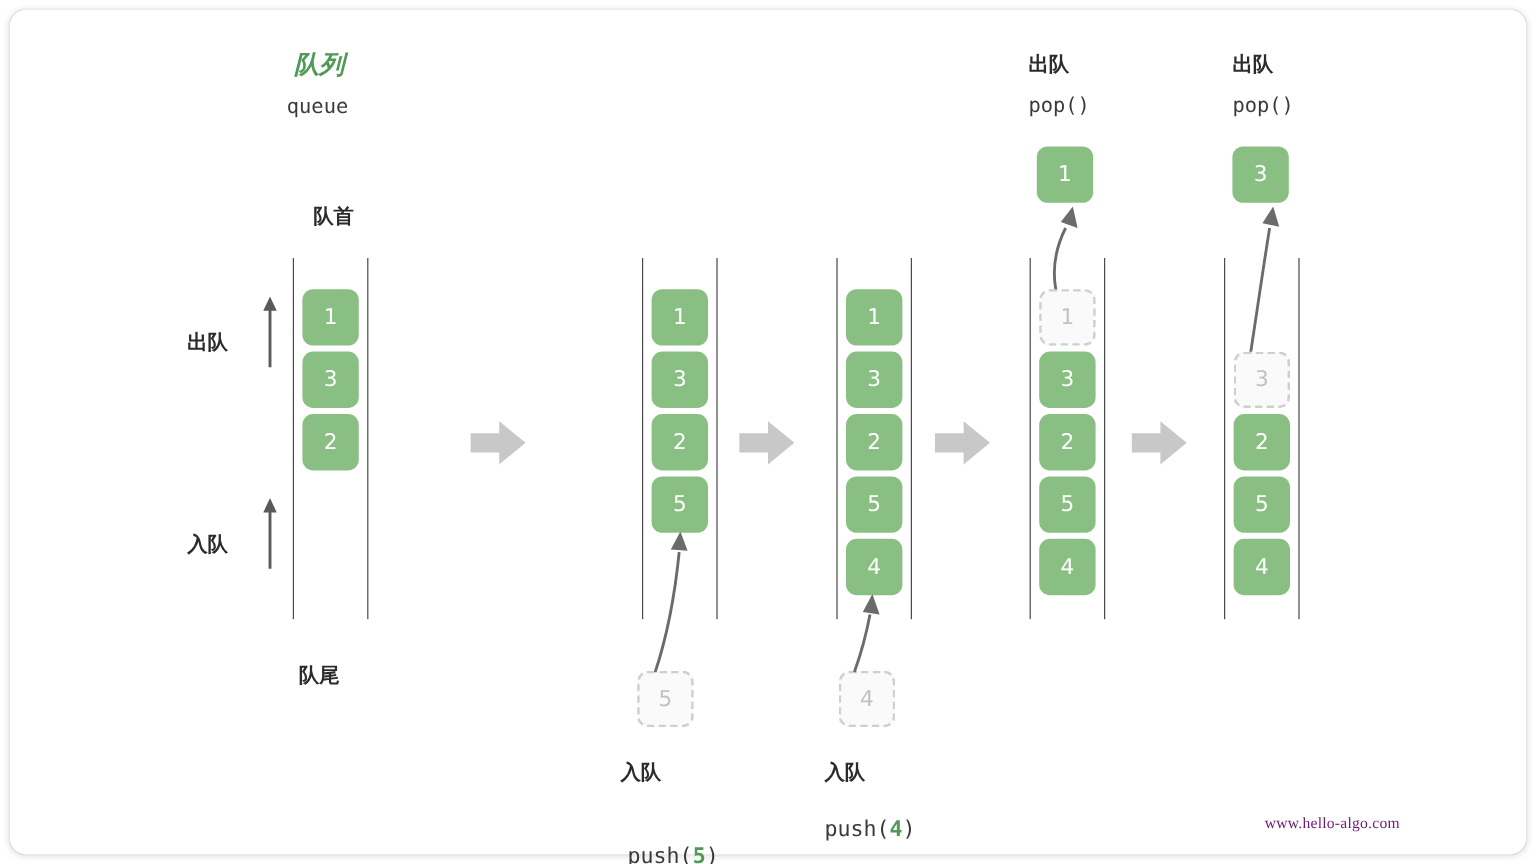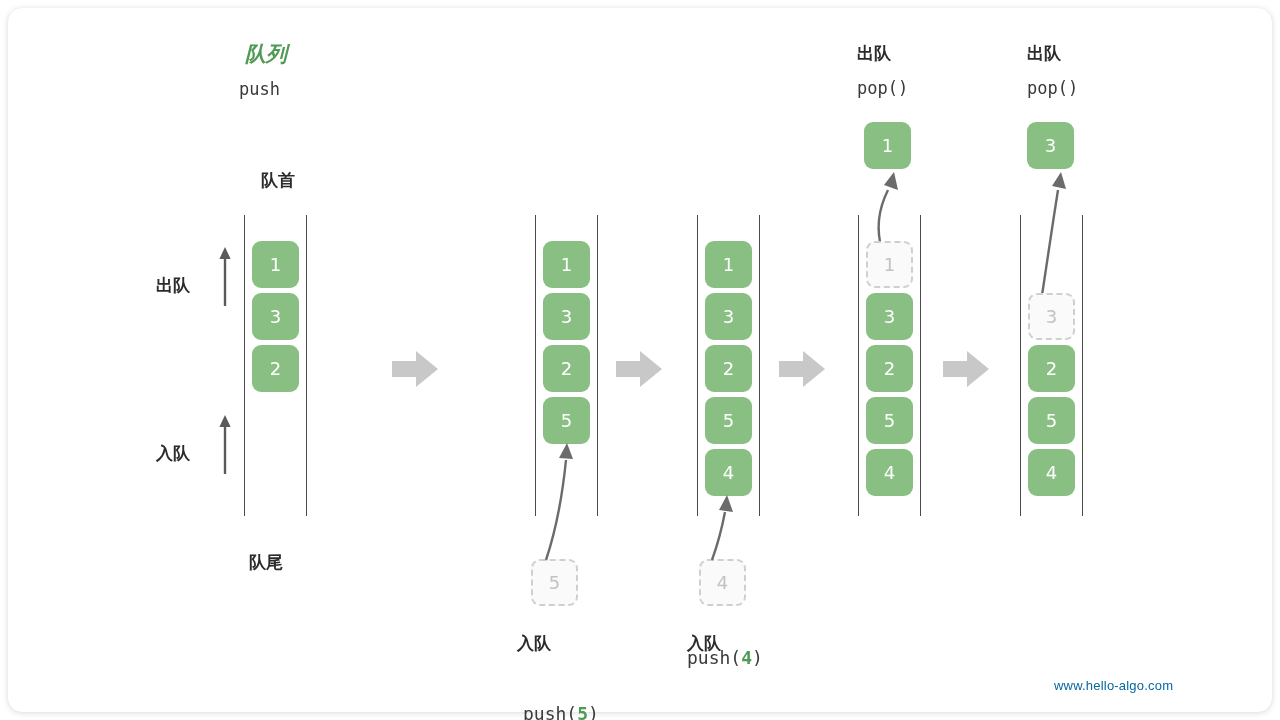--- a/index.html
+++ b/index.html
@@ -28,22 +28,22 @@
   .title-en { font-size: 17px; }
   .hdr-cn  { font-size: 17px; }
   .hdr-mono{ font-size: 17px; }
   .side-cn { font-size: 17px; }
   .cap-cn  { font-size: 17px; }
   .cap-mono{ font-size: 18px; }
   .grn { color: #4f9a55; font-weight: 700; }
 
   .wm {
     position: absolute;
-    font-family: Liberation Sans, sans-serif;
-    font-size: 13px; color: #0369a1; letter-spacing: .2px;
+    font-family: Liberation Serif, serif;
+    font-size: 13px; color: #701a75; letter-spacing: .2px;
   }
 
   
   .rail {
     position: absolute; width: 1.4px; background: #4a4a4a;
   }
 
   
   .cell {
     position: absolute;
@@ -70,21 +70,21 @@
   
   .curve { position: absolute; }
 </style>
 </head>
 <body>
 
 <div id="card">
 <div class="stage">
 
   <div class="t title-cn" style="left:237px; top:32px;font-style:italic;">队列</div>
-  <div class="t title-en mono" style="left:231px; top:71px;">push</div>
+  <div class="t title-en mono" style="left:231px; top:71px;">queue</div>
 
   <div class="t cn hdr-cn" style="left:253px; top:161px;">队首</div>
   <div class="t cn hdr-cn" style="left:241px; top:543px;">队尾</div>
 
   <div class="t cn side-cn" style="left:148px; top:266px;">出队</div>
   <div class="t cn side-cn" style="left:148px; top:434px;">入队</div>
 
   <svg class="varrow" style="left:208px; top:238px;" viewBox="0 0 18 62">
     <line x1="9" y1="60" x2="9" y2="10" stroke="#5a5a5a" stroke-width="2.4"></line>
     <polygon points="9,1 3.4,13 14.6,13" fill="#5a5a5a"></polygon>
@@ -141,21 +141,21 @@
     <div class="cell" style="left:697px; top:441px;">4</div>
 
     <div class="cell ghost" style="left:691px; top:551px;">4</div>
 
     <svg class="curve" style="left:690px; top:484px; width:48px; height:70px;" viewBox="0 0 48 70">
       <path d="M14,68 C19,54 24,36 27,20" fill="none" stroke="#6b6b6b" stroke-width="2.4"></path>
       <polygon points="29,3 21,18 35,20" fill="#6b6b6b"></polygon>
     </svg>
 
     <div class="t cn cap-cn" style="left:679px; top:624px;">入队</div>
-    <div class="t mono cap-mono" style="left:679px; top:639px;">
+    <div class="t mono cap-mono" style="left:679px; top:673px;">
       <span>push(</span><span class="grn">4</span><span>)</span>
     </div>
   </div>
 
   <svg class="steparrow" style="left:771px; top:341px;" viewBox="0 0 46 40">
     <polygon points="0,12 24,12 24,2 46,20 24,38 24,28 0,28" fill="#c8c8c8"></polygon>
   </svg>
 
   <div>
     <div class="t cn hdr-cn" style="left:849px; top:34px;">出队</div>

